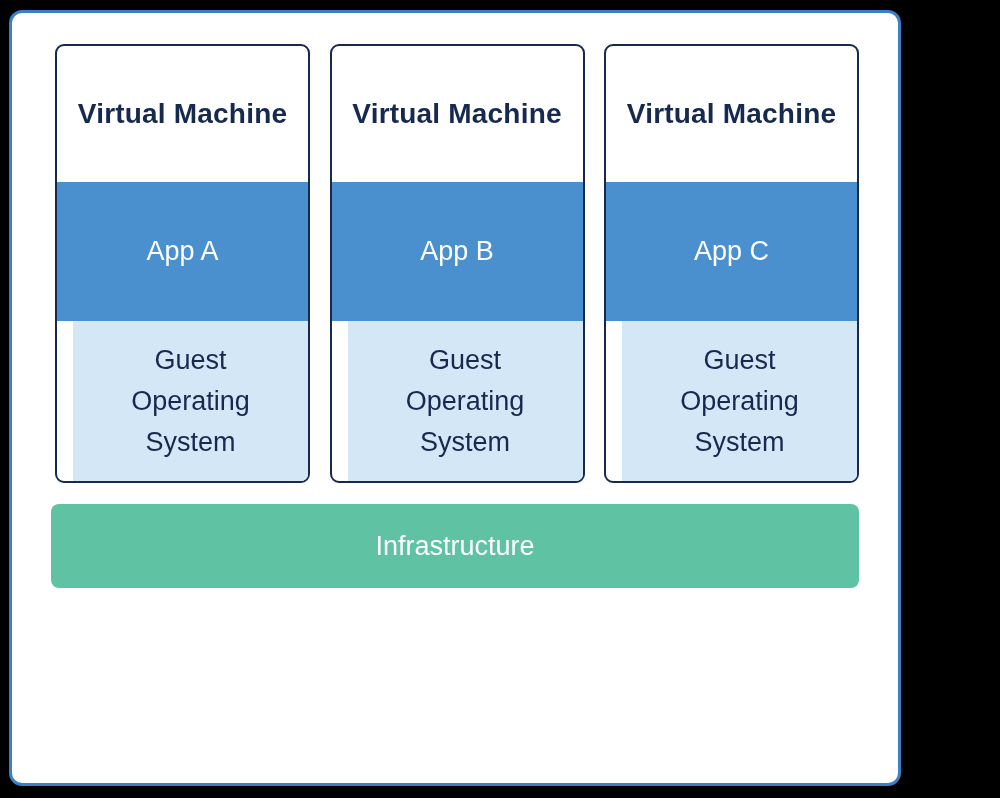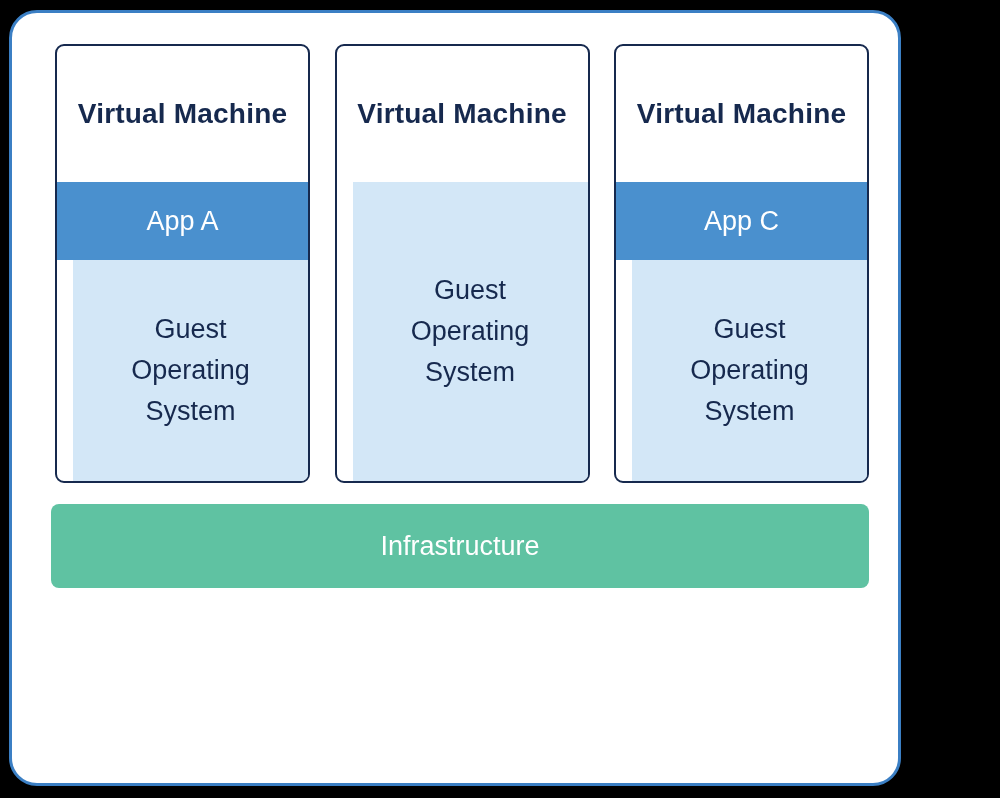--- a/index.html
+++ b/index.html
@@ -16,22 +16,22 @@
   }
   .panel {
     position: absolute;
     left: 9px;
     top: 10px;
     width: 892px;
     height: 776px;
     box-sizing: border-box;
     background: var(--panel-background, #FFFFFF);
     border: 3px solid var(--panel-border, #3B7FC4);
-    border-radius: 28px;
-    padding: 31px 29px 34px 39px;
+    border-radius: 13px;
+    padding: 31px 39px 34px 39px;
     box-shadow: 0 6px 16px rgba(0,0,0,0.35);
   }
   .vm-row {
     display: flex;
     justify-content: space-between;
     height: 439px;
     margin-left: 4px;
   }
   .vm-box {
     width: 255px;
@@ -47,21 +47,21 @@
     height: 136px;
     display: flex;
     align-items: center;
     justify-content: center;
     font-size: 28px;
     font-weight: 700;
     color: var(--navy, #16294E);
     letter-spacing: 0.2px;
   }
   .vm-app {
-    height: 78px;
+    height: 139px;
     background: var(--accent-blue, #4A90CE);
     color: var(--text-light, #FFFFFF);
     font-size: 27px;
     display: flex;
     align-items: center;
     justify-content: center;
   }
   .vm-os {
     flex: 1;
     background: var(--light-blue, #D3E7F7);
@@ -107,20 +107,21 @@
       <div class="vm-app">App A</div>
       <div class="vm-os">
         <span>Guest</span>
         <span>Operating</span>
         <span>System</span>
       </div>
     </div>
 
     <div class="vm-box">
       <div class="vm-title">Virtual Machine</div>
+      <div class="vm-app">App B</div>
       <div class="vm-os">
         <span>Guest</span>
         <span>Operating</span>
         <span>System</span>
       </div>
     </div>
 
     <div class="vm-box">
       <div class="vm-title">Virtual Machine</div>
       <div class="vm-app">App C</div>

